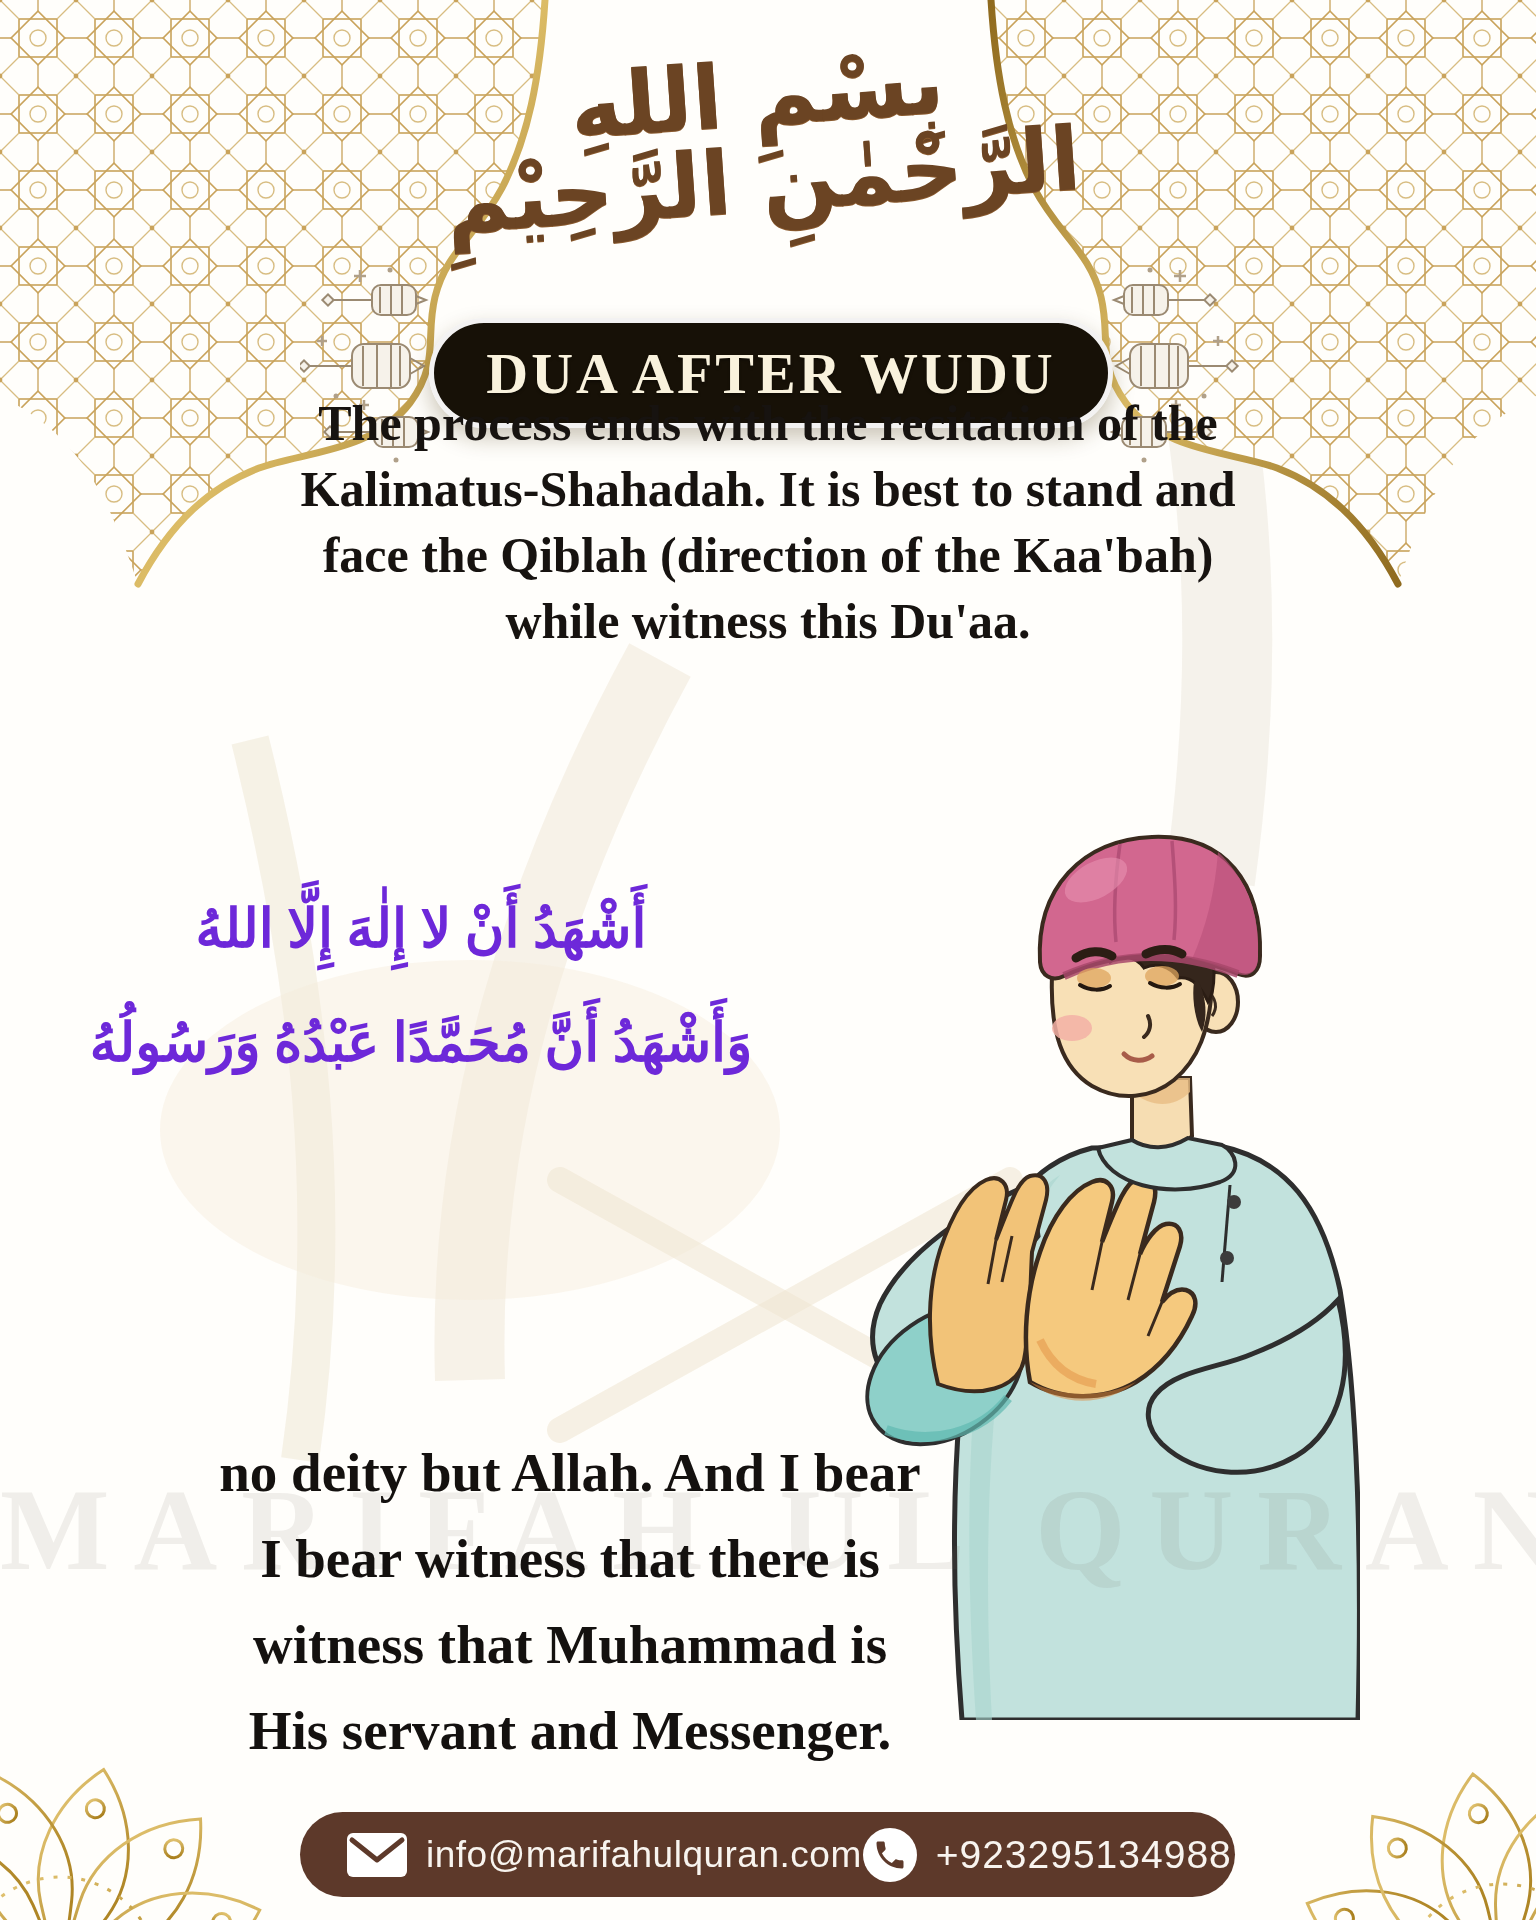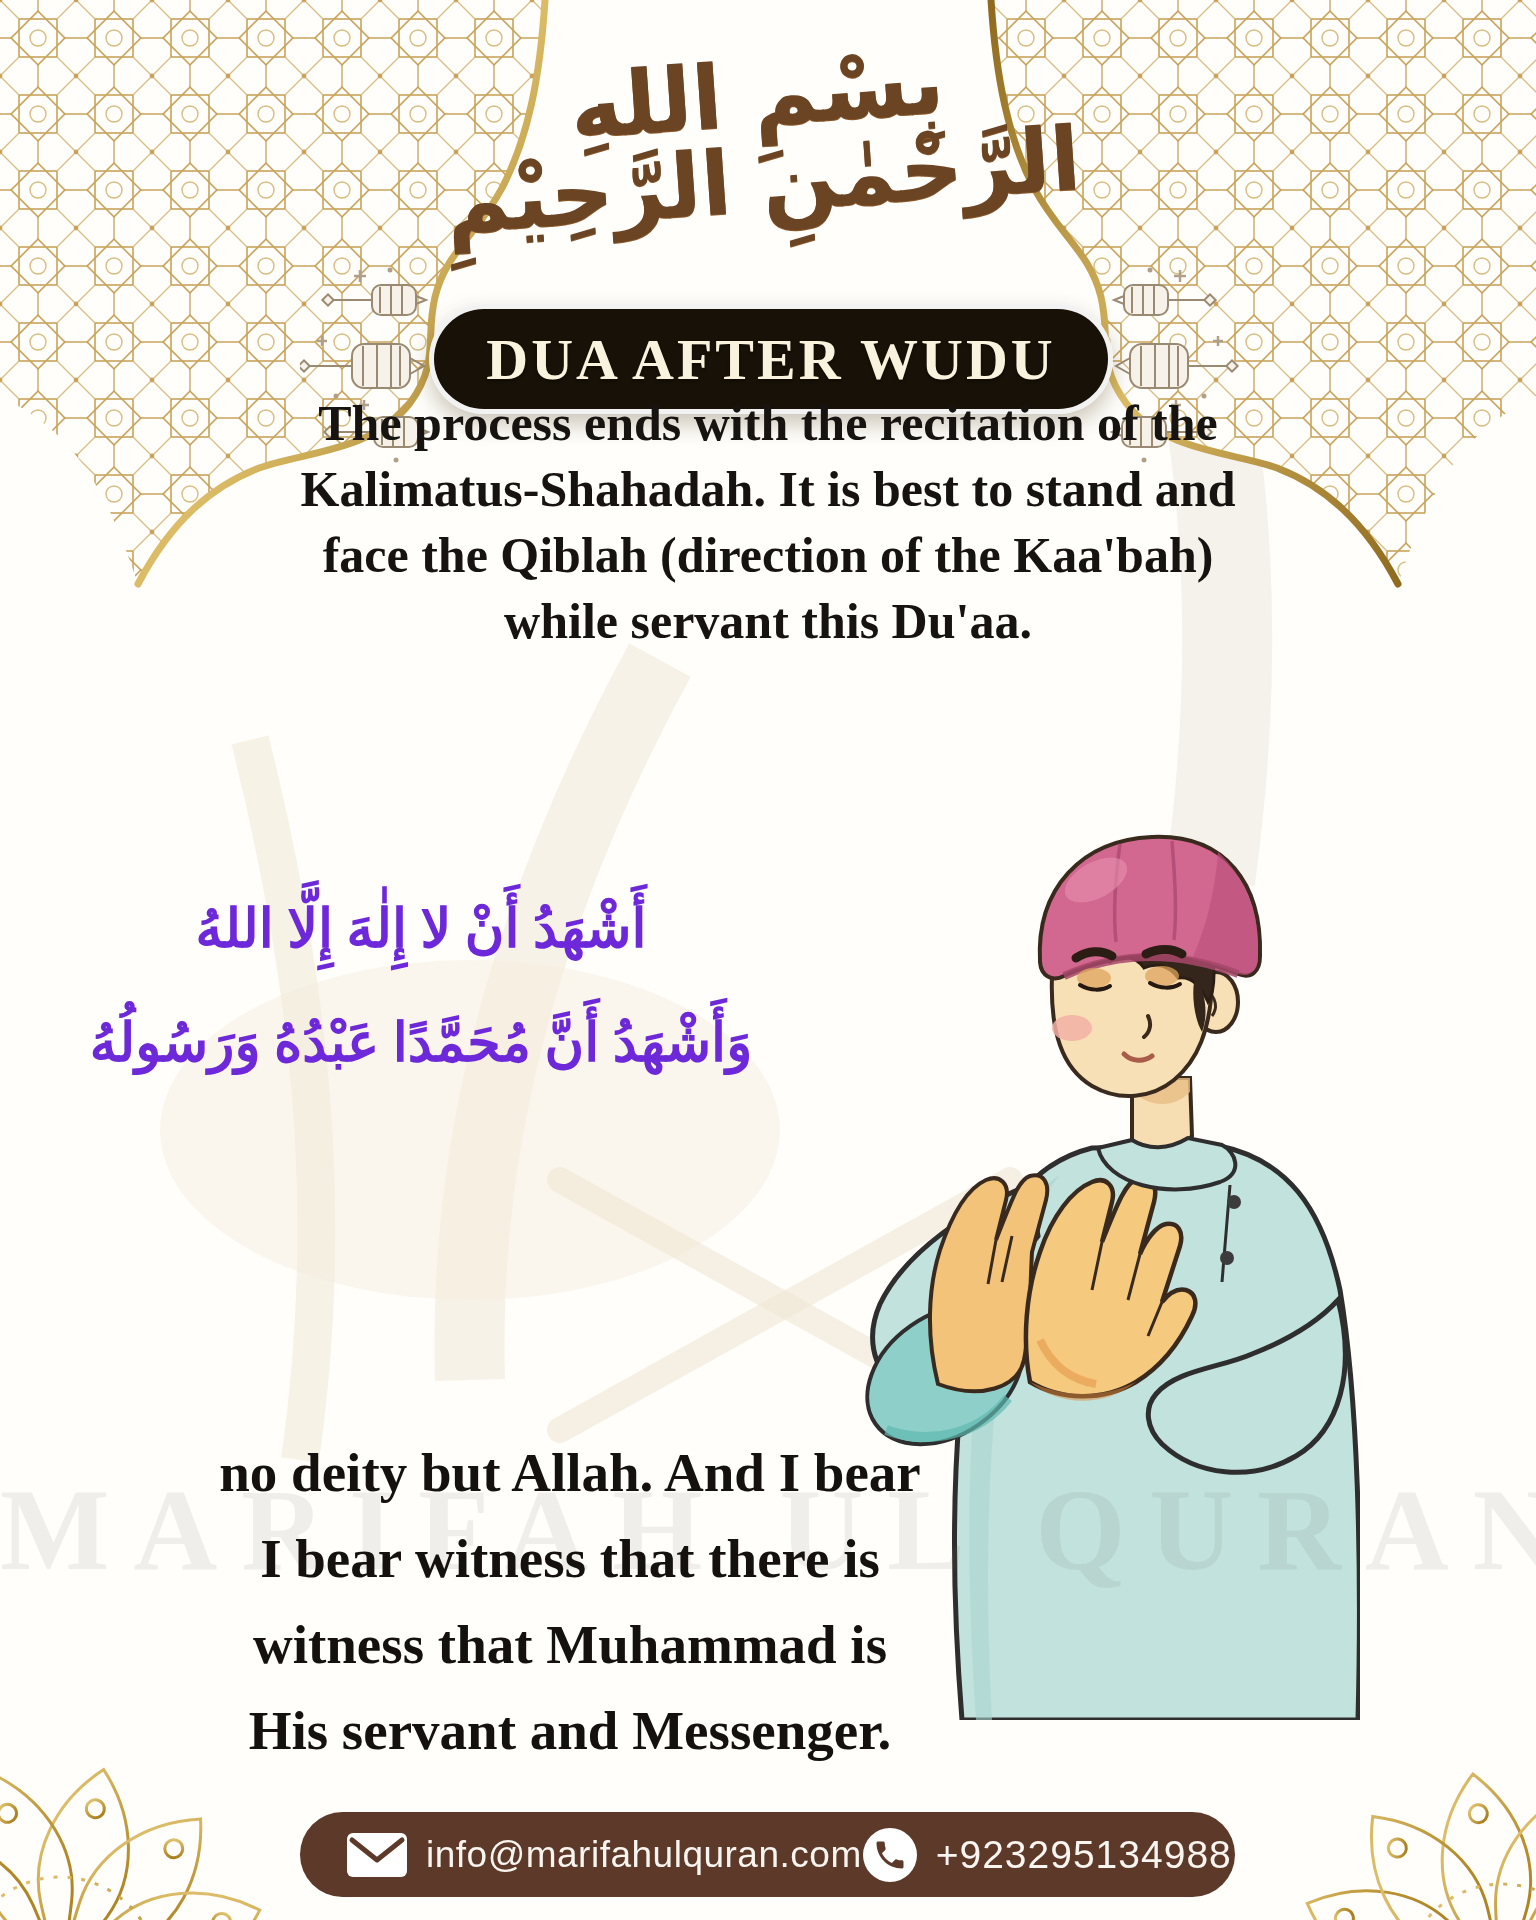--- a/index.html
+++ b/index.html
@@ -23,21 +23,21 @@
     display:flex; align-items:center; justify-content:center;
     transform:rotate(-4deg);
     font-family:"DejaVu Sans", sans-serif;
     font-weight:bold; font-size:88px; line-height:0.98;
     color:#6b4423; text-align:center; direction:rtl;
     text-shadow:0 1px 0 #8a5a2e;
   }
 
   
   .title-banner{
-    left:429px; top:304px; width:684px; height:110px; z-index:6;
+    left:429px; top:318px; width:684px; height:110px; z-index:6;
     border-radius:60px;
     background:linear-gradient(90deg,#17110700 0,#171107 0),
                linear-gradient(90deg,#191207 0%,#33260e 25%,#6f5513 60%,#a8831d 100%);
     border:5px solid rgba(255,255,255,0.95);
     box-shadow:0 10px 22px rgba(70,52,12,.28);
     display:flex; align-items:center; justify-content:center;
     box-sizing:border-box;
   }
   .title-banner span{
     font-weight:bold; font-size:58px; letter-spacing:3px;
@@ -208,21 +208,21 @@
   </svg>
 
   <div class="abs title-banner">
     <span>DUA AFTER WUDU</span>
   </div>
 
   <div class="abs intro">
     <div>The process ends with the recitation of the</div>
     <div>Kalimatus-Shahadah. It is best to stand and</div>
     <div>face the Qiblah (direction of the Kaa'bah)</div>
-    <div>while servant this Du'aa.</div>
+    <div>while witness this Du'aa.</div>
   </div>
 
   <svg class="abs boy" width="660" height="1080" viewBox="0 0 660 1080">
 
     <path d="M262,1080 C250,930 252,790 272,672 C288,585 324,525 392,508 L520,506
              C586,520 622,566 640,650 C658,758 662,920 658,1080 Z" fill="#c2e2dd" stroke="#2e2e2e" stroke-width="5"></path>
     <path d="M292,1080 C284,930 288,800 304,690 C312,628 330,570 360,535 C320,560 296,610 284,672 C266,790 266,930 276,1080 Z" fill="#a9d6cf" opacity="0.6"></path>
 
     <path d="M638,660 C656,730 640,790 596,816 C552,842 496,836 462,804 C446,788 444,768 456,754
              C476,730 520,728 552,714 C588,700 616,684 638,660 Z" fill="#c2e2dd" stroke="#2e2e2e" stroke-width="5"></path>

